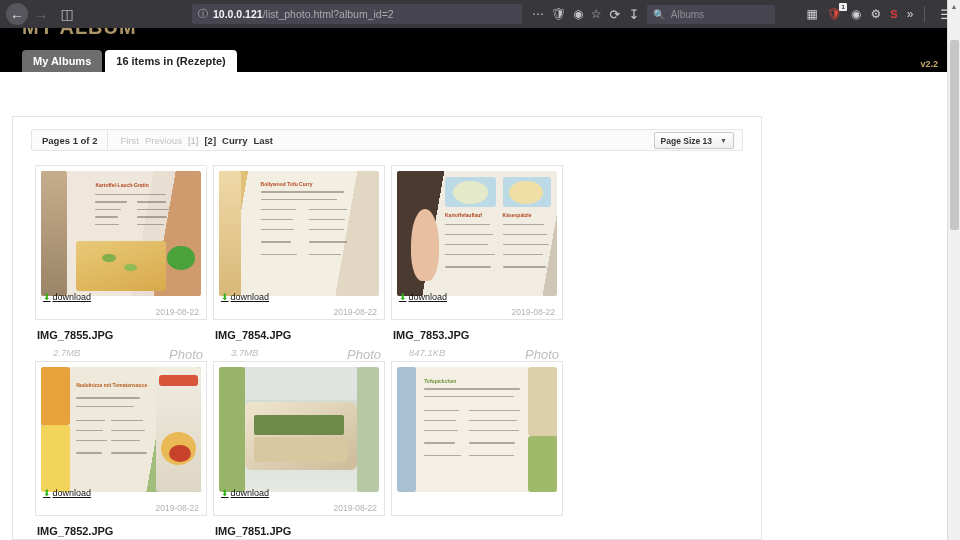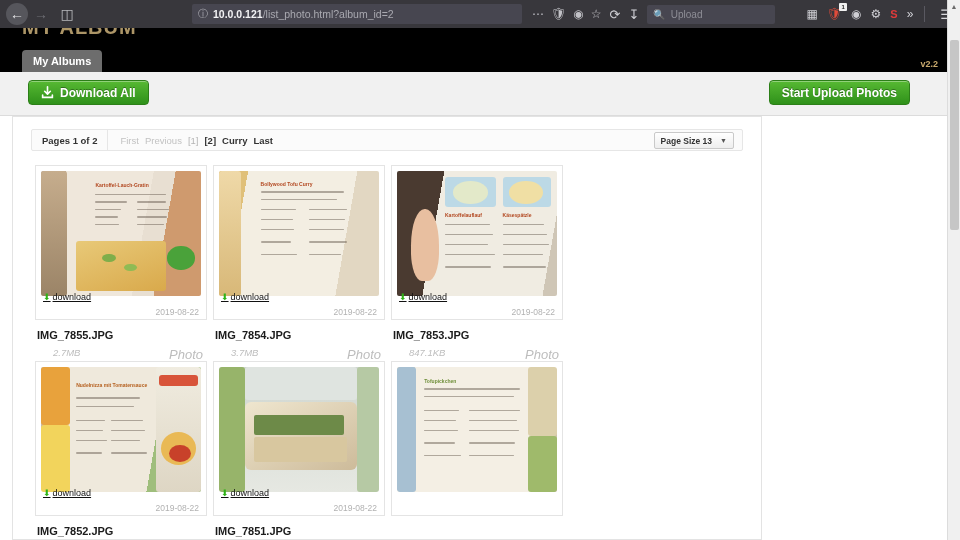--- a/index.html
+++ b/index.html
@@ -271,21 +271,21 @@
     <span class="tb-ico">⋯</span>
     <span class="tb-ico">🛡</span>
     <span class="tb-ico">◉</span>
     <span class="tb-ico">☆</span>
   </div>
   <span class="reload">⟳</span>
   <span class="reload">↧</span>
 
   <div class="searchbox">
     <span>🔍</span>
-    <span>Upload</span>
+    <span>Albums</span>
   </div>
 
   <div class="right-icons">
     <span class="ext-ico">▦</span>
     <span class="ext-ico badge ext-shield">🛡</span>
     <span class="ext-ico">◉</span>
     <span class="ext-ico">⚙</span>
     <span class="ext-ico ext-s">S</span>
     <span class="ext-ico">»</span>
     <span class="chrome-div"></span>
@@ -293,35 +293,24 @@
   </div>
 </div>
 
 <div class="page">
 
   <div class="site-header">
     <div class="clipped-title">MY ALBUM</div>
     <div class="version">v2.2</div>
     <div class="tabs">
       <div class="tab inactive">My Albums</div>
+      <div class="tab active">16 items in (Rezepte)</div>
     </div>
   </div>
 
-  <div class="toolbar">
-    <div class="btn-green btn-download-all">
-      <svg class="dl-icon" viewBox="0 0 16 16">
-        <path d="M8 1v7M4.5 6.5L8 10l3.5-3.5" stroke="#fff" stroke-width="2" fill="none" stroke-linecap="round" stroke-linejoin="round"></path>
-        <path d="M2 11v3h12v-3" stroke="#fff" stroke-width="2" fill="none" stroke-linecap="round"></path>
-      </svg>
-      <span>Download All</span>
-    </div>
-    <div class="btn-green btn-upload">
-      <span>Start Upload Photos</span>
-    </div>
-  </div>
 
   <div class="content">
 
     <div class="pagination">
       <div class="pages-label">Pages 1 of 2</div>
       <div class="page-links">
         <span class="plink">First</span>
         <span class="plink">Previous</span>
         <span class="plink cur">[1]</span>
         <span class="plink strong">[2]</span>

